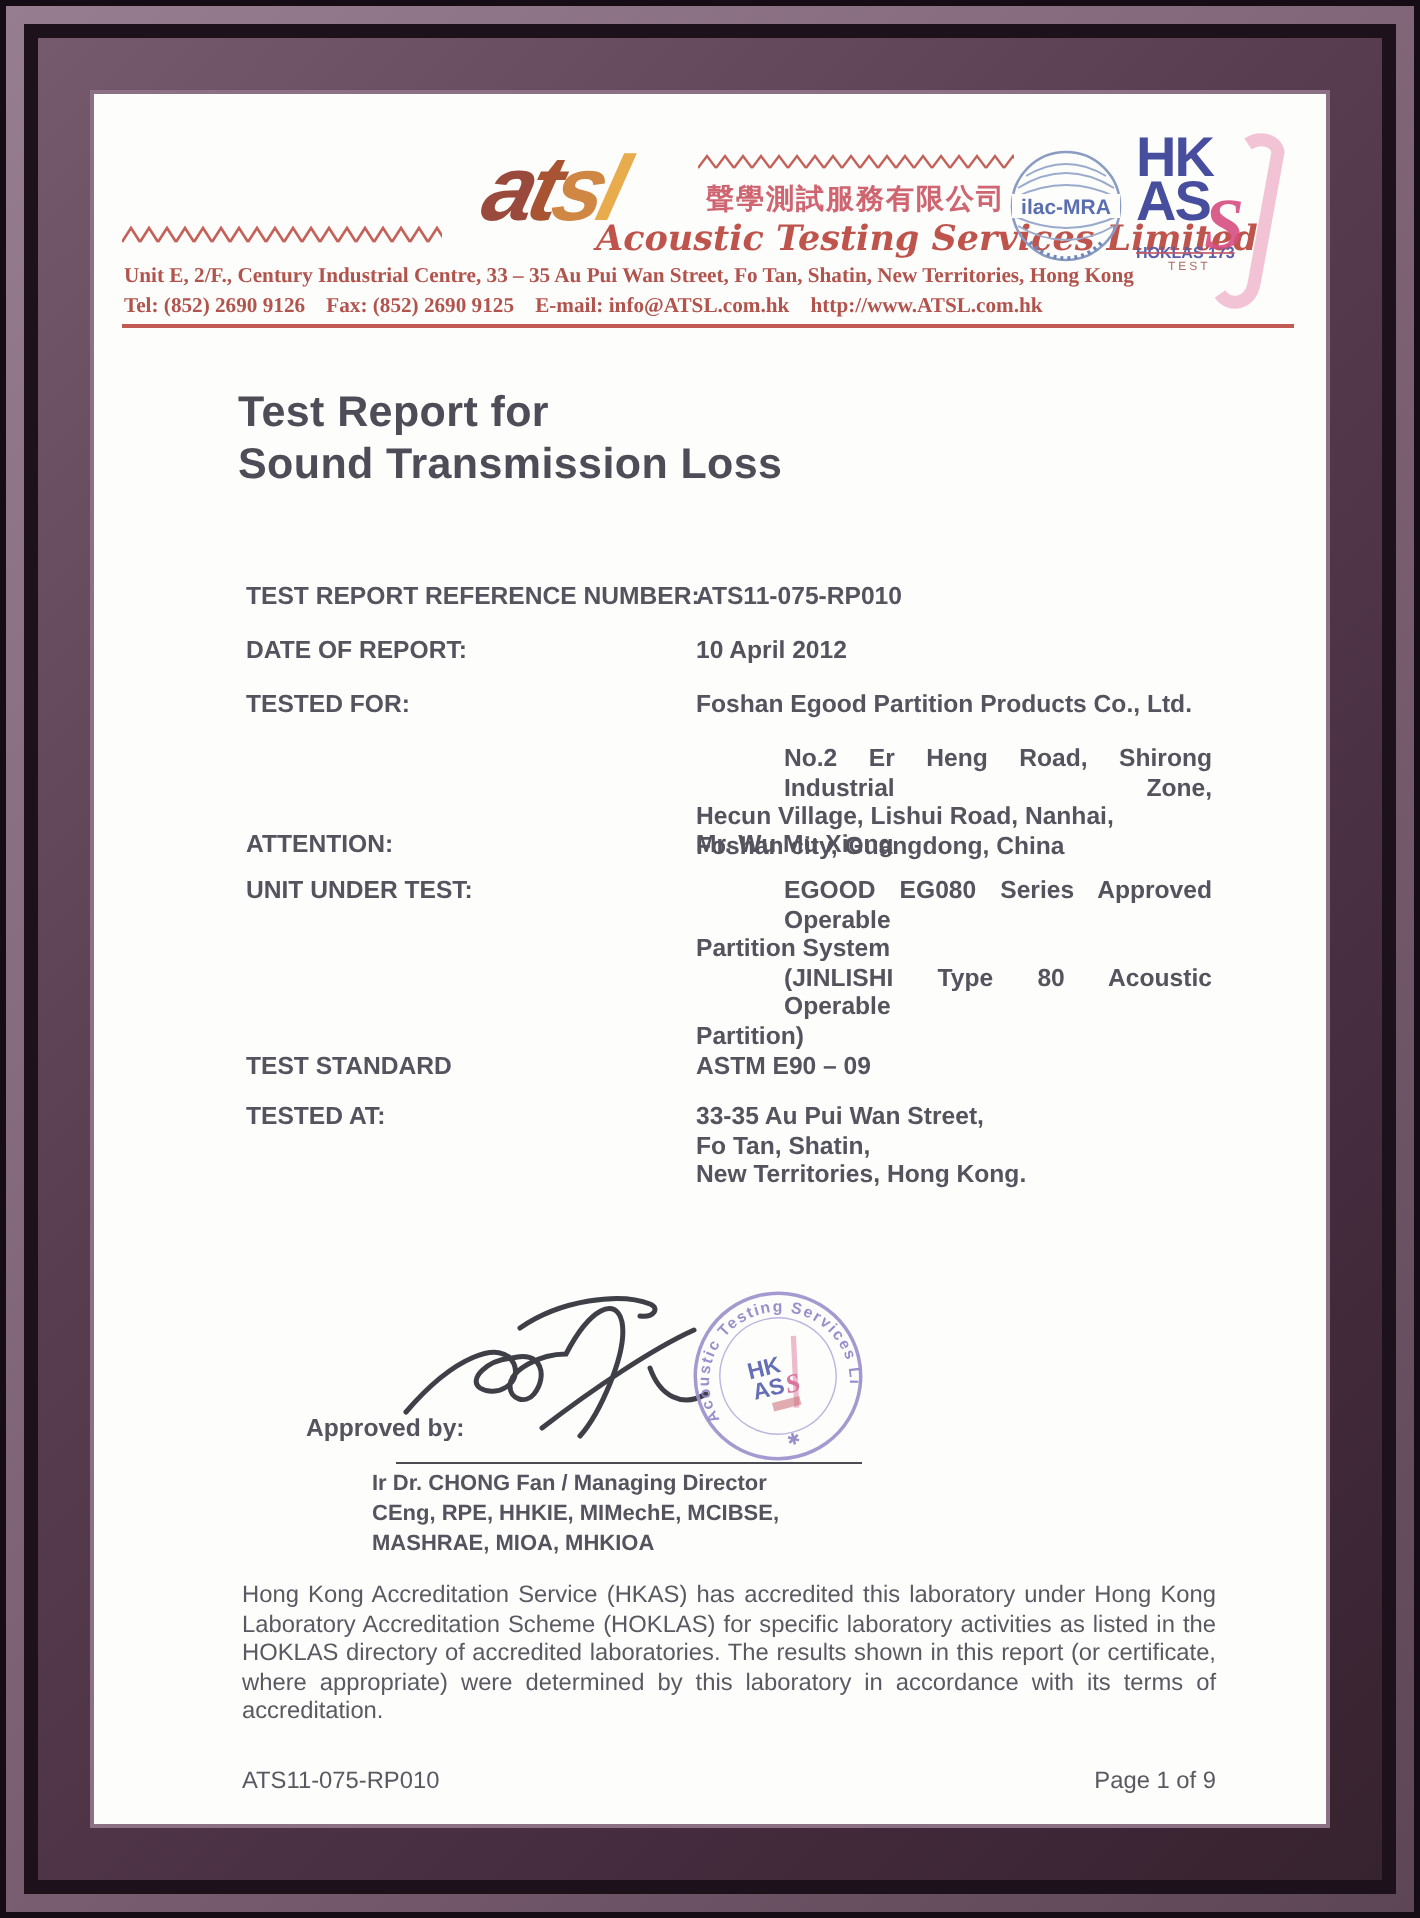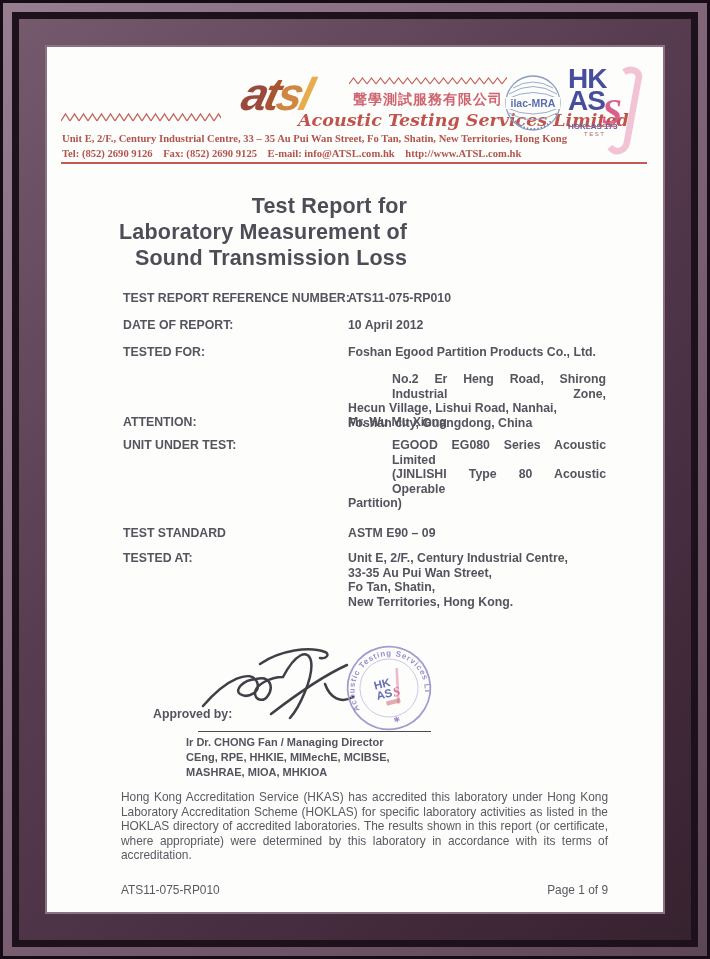--- a/index.html
+++ b/index.html
@@ -29,21 +29,21 @@
   .red-rule { left:14px; right:16px; top:115px; height:2.4px; background:#c05a52; }
 
   .ilac { left:456px; top:25px; }
   .hkas { left:521px; top:21px; width:78px; height:96px; }
   .hkas-letters { font-size:28px; font-weight:900; color:#474e9e; line-height:0.8; letter-spacing:-1px; }
   .hoklas { margin-top:9px; font-size:8px; font-weight:bold; color:#5a5fa8;
             text-decoration:line-through; text-decoration-color:rgba(196,90,104,.85); white-space:nowrap; }
   .hoklas-sub { font-size:6px; color:#b06a66; letter-spacing:1.5px; margin-left:16px; }
 
   
-  .title { left:72px; top:146px; font-size:21.5px; font-weight:bold; color:#4e4d57; line-height:26px; letter-spacing:.2px;text-align:right; }
+  .title { left:72px; top:146px; font-size:21.5px; font-weight:bold; color:#4e4d57; line-height:26px; letter-spacing:.2px; }
 
   
   .row { left:76px; width:486px; font-size:12.3px; font-weight:bold; line-height:14.6px; }
   .row .lbl { position:absolute; left:0; top:0; }
   .row .val { position:absolute; left:225px; top:0; width:258px; }
   .jline { text-align:justify; text-align-last:justify;margin-left:44px; }
 
   
   .approved { left:76px; top:660px; font-size:12.3px; font-weight:bold;margin-left:30px; }
   .sig-svg { left:128px; top:595px; }
@@ -112,21 +112,20 @@
         <svg width="78" height="96" style="position:absolute; left:0; top:0; overflow:visible;">
           <path d="M56,4 C62,0 70,2 71,8 L59,74 C57,84 47,86 42,79" stroke="#f0b8cc" stroke-width="6.5" fill="none" opacity="0.85"></path>
           <text x="34" y="56" font-size="36" font-style="italic" font-weight="bold" fill="#d84f80" font-family="Liberation Serif, serif" opacity="0.9">S</text>
         </svg>
         <div class="hoklas">HOKLAS 173</div>
         <div class="hoklas-sub">TEST</div>
       </div>
 
       <div class="abs title">
         <div>Test Report for</div>
-        <div>Laboratory Measurement of</div>
         <div>Sound Transmission Loss</div>
       </div>
 
       <div class="abs row" style="top:244px;">
         <span class="lbl">TEST REPORT REFERENCE NUMBER:</span>
         <span class="val">ATS11-075-RP010</span>
       </div>
       <div class="abs row" style="top:271px;">
         <span class="lbl">DATE OF REPORT:</span>
         <span class="val">10 April 2012</span>
@@ -142,33 +141,33 @@
           <div>Foshan city, Guangdong, China</div>
         </span>
       </div>
       <div class="abs row" style="top:368px;">
         <span class="lbl">ATTENTION:</span>
         <span class="val">Mr. Wu Mu Xiong</span>
       </div>
       <div class="abs row" style="top:391px;">
         <span class="lbl">UNIT UNDER TEST:</span>
         <span class="val">
-          <div class="jline">EGOOD EG080 Series Acoustic Limited</div>
+          <div class="jline">EGOOD EG080 Series Approved Operable</div>
+          <div>Partition System</div>
           <div class="jline">(JINLISHI Type 80 Acoustic Operable</div>
           <div>Partition)</div>
         </span>
       </div>
       <div class="abs row" style="top:479px;">
         <span class="lbl">TEST STANDARD</span>
         <span class="val">ASTM E90 – 09</span>
       </div>
       <div class="abs row" style="top:504px;">
         <span class="lbl">TESTED AT:</span>
         <span class="val">
-          <div>Unit E, 2/F., Century Industrial Centre,</div>
           <div>33-35 Au Pui Wan Street,</div>
           <div>Fo Tan, Shatin,</div>
           <div>New Territories, Hong Kong.</div>
         </span>
       </div>
 
       <svg class="abs sig-svg" width="215" height="92" viewBox="0 0 215 92">
         <g fill="none" stroke="#3f3f47" stroke-width="2.5" stroke-linecap="round">
           <path d="M85,22 C105,8 135,4 150,10 C155,12 152,17 145,16"></path>
           <path d="M28,64 C52,36 76,27 82,40 C86,50 73,57 65,52 C59,48 68,38 81,37 C96,33 99,46 92,55 C88,60 80,58 80,51 C80,43 95,35 108,35 C120,12 133,6 136,19 C139,35 124,66 115,76"></path>

